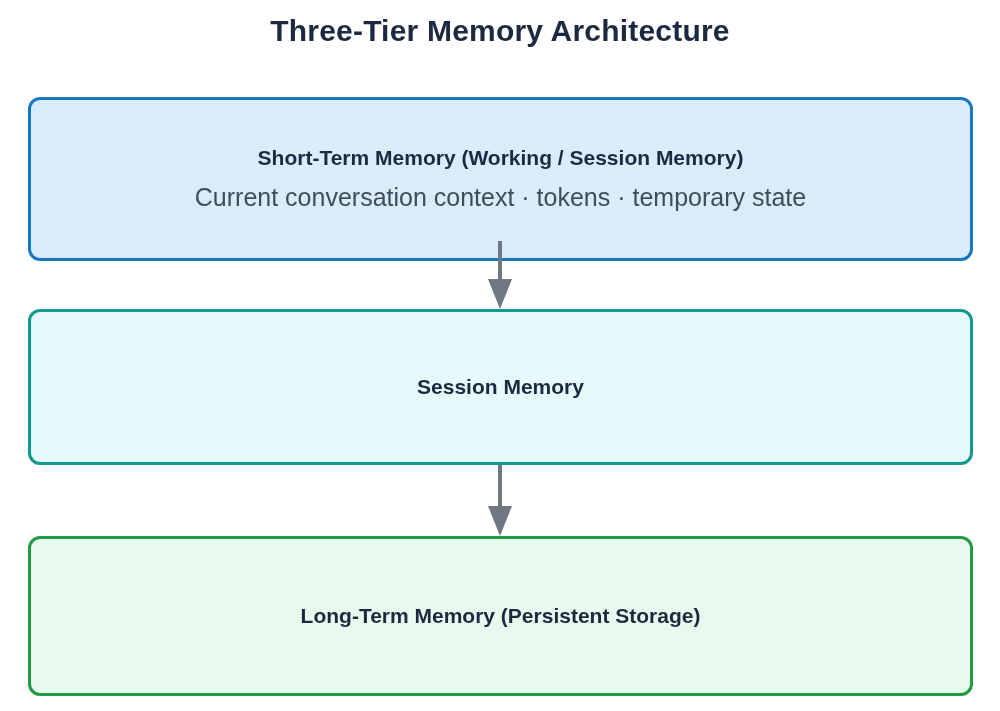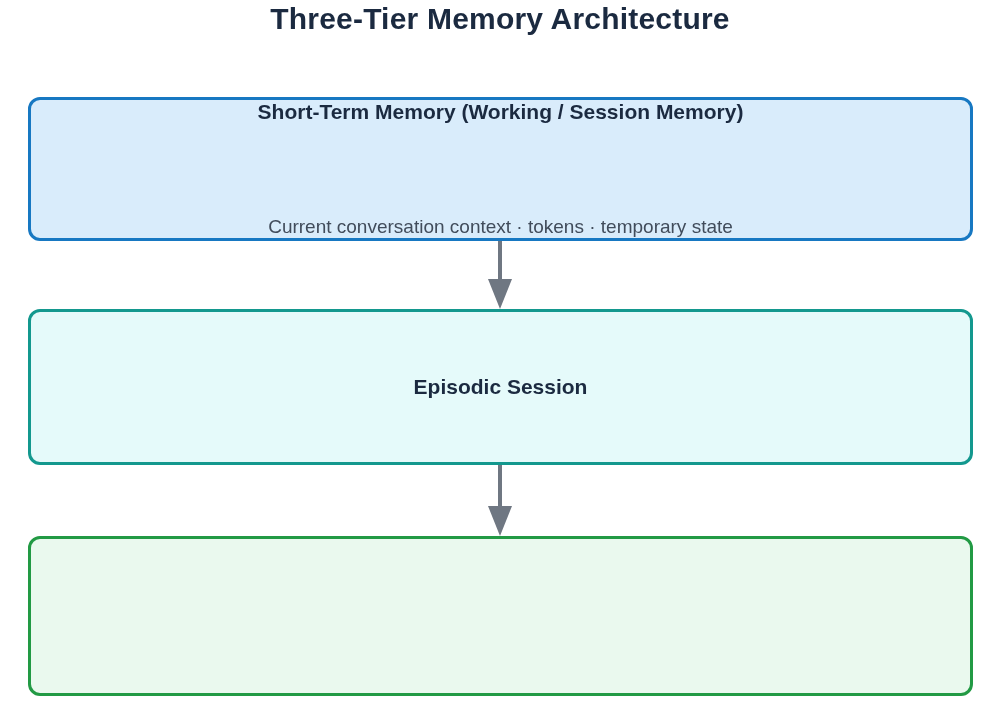--- a/index.html
+++ b/index.html
@@ -10,21 +10,21 @@
   .canvas {
     position: relative;
     width: 1000px;
     height: 711px;
     background: #ffffff;
     font-family: "Liberation Sans", sans-serif;
     overflow: hidden;
   }
   .diagram-title {
     position: absolute;
-    top: 2px;
+    top: 14px;
     left: 0;
     width: 100%;
     text-align: center;
     font-size: 30px;
     font-weight: bold;
     color: #1b2a40;
     margin: 0;
     letter-spacing: 0.2px;
   }
   .tier {
@@ -36,45 +36,44 @@
     border-radius: 12px;
     display: flex;
     flex-direction: column;
     align-items: center;
     justify-content: center;
     gap: 15px;
     text-align: center;
   }
   .tier-0 {
     top: 97px;
-    height: 144px;
+    height: 164px;
     background: #d9ecfb;
     border-color: #1778c2;
-    justify-content: space-between;
   }
   .tier-1 {
     top: 309px;
     height: 156px;
     background: #e5fafa;
     border-color: #13988e;
   }
   .tier-2 {
     top: 536px;
     height: 160px;
     background: #eaf9ee;
     border-color: #229a44;
   }
   .tier-title {
     font-size: 21px;
     font-weight: bold;
     color: #1b2a40;
     line-height: 1.1;
   }
   .tier-subtitle {
-    font-size: 19px;
+    font-size: 25px;
     color: #414c5b;
     line-height: 1.1;
   }
   .arrow {
     position: absolute;
     left: 488px;
     width: 24px;
     display: flex;
     flex-direction: column;
     align-items: center;
@@ -111,24 +110,25 @@
     <div class="tier-title">Short-Term Memory (Working / Session Memory)</div>
     <div class="tier-subtitle">Current conversation context · tokens · temporary state</div>
   </div>
 
   <div class="arrow arrow-0">
     <div class="arrow-shaft"></div>
     <div class="arrow-head"></div>
   </div>
 
   <div class="tier tier-1">
-    <div class="tier-title">Episodic Session</div>
+    <div class="tier-title">Session Memory</div>
   </div>
 
   <div class="arrow arrow-1">
     <div class="arrow-shaft"></div>
     <div class="arrow-head"></div>
   </div>
 
   <div class="tier tier-2">
+    <div class="tier-title">Long-Term Memory (Persistent Storage)</div>
   </div>
 
 </div>
 
 </body></html>

